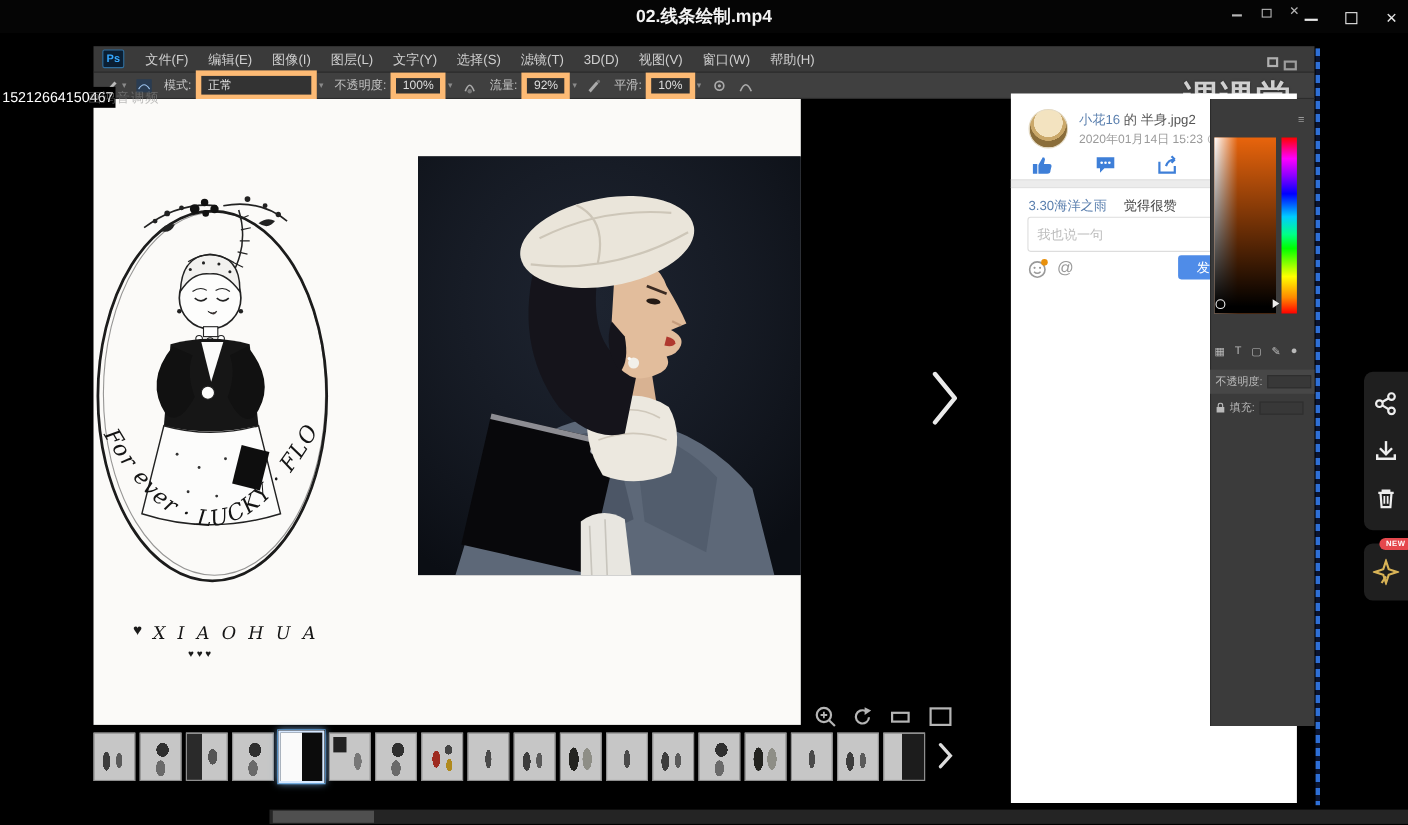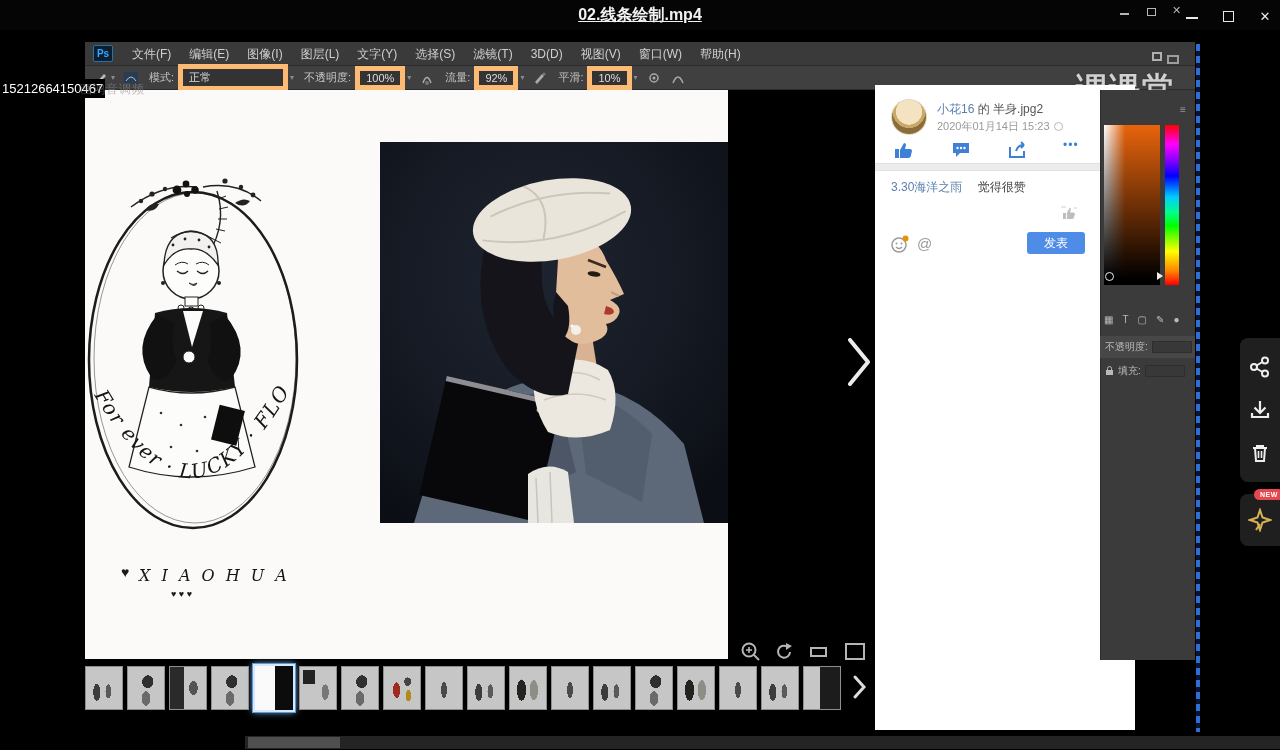--- a/index.html
+++ b/index.html
@@ -3,21 +3,21 @@
 <meta charset="utf-8">
 <style>
   html,body{margin:0;padding:0;background:#000;}
   *{box-sizing:border-box;}
   #stage{position:relative;width:1280px;height:750px;background:#000;overflow:hidden;
          font-family:"Liberation Sans",sans-serif;color:#ccc;}
   .abs{position:absolute;}
 
   
   #titlebar{left:0;top:0;width:1280px;height:30px;background:#050505;}
-  #video-title{left:0;top:5px;width:1280px;text-align:center;color:#f2f2f2;font-size:16px;font-weight:bold;text-decoration:underline;}
+  #video-title{left:0;top:5px;width:1280px;text-align:center;color:#f2f2f2;font-size:16px;font-weight:bold;}
   .win-ctl{top:8px;width:22px;height:18px;color:#e8e8e8;text-align:center;font-size:13px;line-height:18px;cursor:default;}
   #win-min-bar{left:1186px;top:17px;width:12px;height:2px;background:#e8e8e8;}
   #win-max-box{left:1223px;top:11px;width:11px;height:11px;border:1.5px solid #e8e8e8;}
   #win-close{left:1254px;top:8px;}
 
   
   #ps-menubar{left:85px;top:42px;width:1110px;height:24px;background:#3a3a3a;border-bottom:1px solid #2a2a2a;
               display:flex;align-items:center;gap:0;}
   #ps-logo{margin:0 10px 0 8px;width:20px;height:17px;background:#0b1f33;border:1px solid #2f6f9f;border-radius:2px;
            color:#35a8ff;font-size:10px;font-weight:bold;text-align:center;line-height:16px;flex:0 0 auto;}
@@ -74,21 +74,21 @@
   .k-red{background-image:radial-gradient(ellipse 5px 11px at 35% 55%,#9e2b20 70%,transparent 71%),
           radial-gradient(ellipse 4px 8px at 68% 68%,#b08a1d 70%,transparent 71%),
           radial-gradient(ellipse 5px 6px at 66% 35%,#444 70%,transparent 71%);}
   .k-figure{background-image:radial-gradient(ellipse 4px 12px at 50% 55%,#4a4a4a 70%,transparent 71%);}
   .k-duo-dark{background-image:radial-gradient(ellipse 6px 14px at 32% 55%,#23231f 75%,transparent 76%),
           radial-gradient(ellipse 6px 14px at 66% 55%,#8e8e86 70%,transparent 71%);}
   .k-darkend{background-image:linear-gradient(90deg,transparent 0 45%,#1c1c1c 45%);}
   #strip-chevron{left:852px;top:674px;}
 
   
-  #comment-panel{left:875px;top:85px;width:260px;height:645px;background:#fff;color:#333;}
+  #comment-panel{left:919px;top:85px;width:260px;height:645px;background:#fff;color:#333;}
   #cp-avatar{left:16px;top:14px;width:36px;height:36px;border-radius:50%;border:1px solid #e3d9c2;
              background:radial-gradient(circle at 50% 34%,#f3e3c0 0 46%,#caa86a 47% 58%,#8a6d3a 59% 100%);}
   #cp-title{left:62px;top:16px;font-size:12px;}
   #cp-author{color:#5a7fae;}
   #cp-of,#cp-filename{color:#555;}
   #cp-date{left:62px;top:34px;font-size:11px;color:#9a9a9a;}
   #cp-date-eye{display:inline-block;width:9px;height:9px;border:1px solid #b9b9b9;border-radius:50%;vertical-align:-1px;margin-left:4px;}
   .cp-action{top:56px;width:22px;height:18px;}
   #cp-band{left:0;top:78px;width:225px;height:8px;background:#ececec;border-top:1px solid #e2e2e2;border-bottom:1px solid #e2e2e2;}
   #cp-likes{left:16px;top:94px;font-size:12px;}
@@ -422,20 +422,21 @@
     <svg class="abs cp-action" style="left:133px" width="20" height="18">
       <path d="M2 6 v10 h14 v-6" stroke="#3e7fd8" stroke-width="2" fill="none"></path>
       <path d="M8 10 Q10 4 16 4 M16 4 l-3 -3 M16 4 l-3 3" stroke="#3e7fd8" stroke-width="2" fill="none"></path>
     </svg>
     <div class="abs" style="left:188px;top:53px;color:#3e7fd8;font-size:12px;letter-spacing:1px">•••</div>
     <div class="abs" id="cp-band"></div>
     <div class="abs" id="cp-likes">
       <span id="cp-like-user">3.30海洋之雨</span>
       <span id="cp-like-text">觉得很赞</span>
     </div>
+    <input class="abs" id="cp-input" placeholder="我也说一句" style="">
     <svg class="abs" id="cp-stamp" width="18" height="16">
       <path d="M4 8 h3 v6 h-3 Z M8 14 h5 q2 0 2 -2 l1 -3 q0 -1.6 -1.6 -1.6 h-3.4 l.8 -3 q.4 -1.6 -1.2 -1.6 l-2.6 5 Z" fill="#8a8a8a"></path>
       <path d="M2 2 h5 M15 3 h3" stroke="#aaa" stroke-width="1"></path>
     </svg>
     <svg class="abs" id="cp-emoji" width="18" height="18">
       <circle cx="8" cy="10" r="7" stroke="#9a9a9a" stroke-width="1.5" fill="none"></circle>
       <circle cx="5.5" cy="8.5" r="1" fill="#9a9a9a"></circle>
         <circle cx="10.5" cy="8.5" r="1" fill="#9a9a9a"></circle>
       <path d="M5 12 q3 3 6 0" stroke="#9a9a9a" stroke-width="1.4" fill="none"></path>
       <circle cx="14.5" cy="3.5" r="3" fill="#e8900c"></circle>

